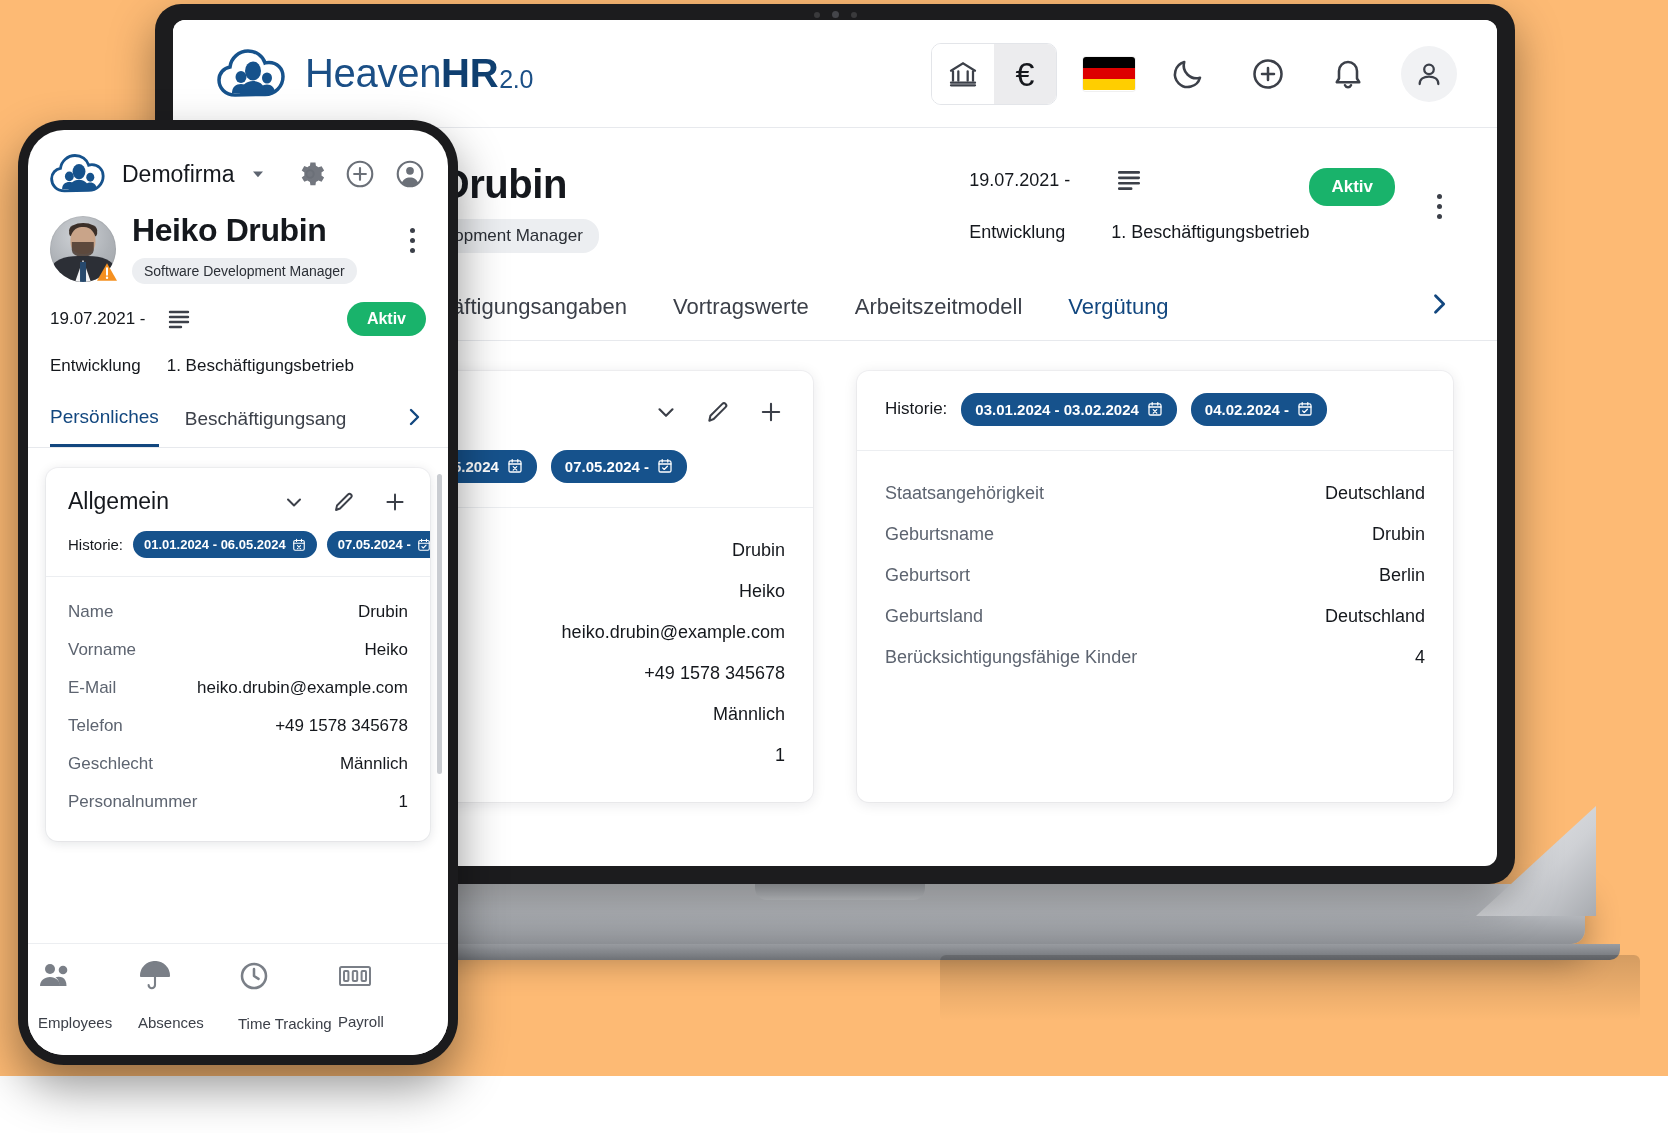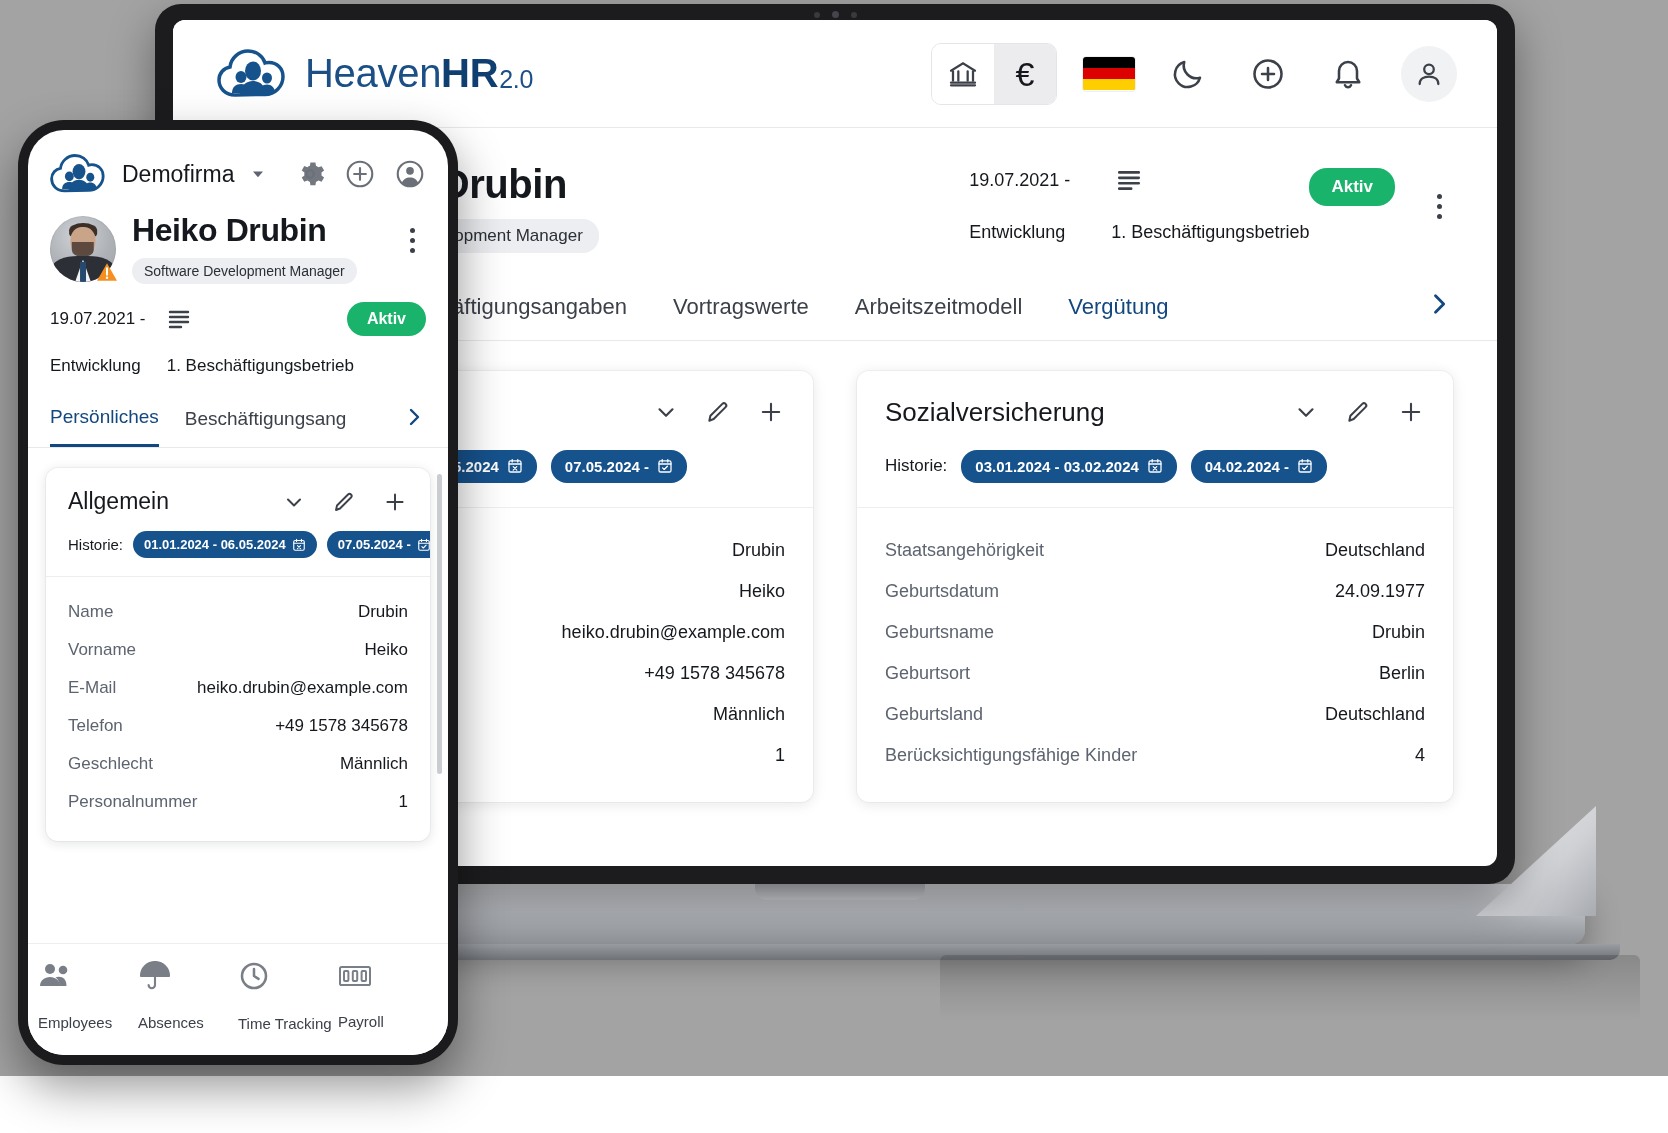--- a/index.html
+++ b/index.html
@@ -2,21 +2,21 @@
 <html><head>
 <meta charset="utf-8">
 <style>
   * { box-sizing: border-box; margin: 0; padding: 0; }
   html, body {
     width: 1668px; height: 1133px;
     background: #ffffff;
     font-family: "Liberation Sans", sans-serif;
     overflow: hidden;
   }
-  #stage { position: relative; width: 1668px; height: 1076px; background:#a3a3a3; }
+  #stage { position: relative; width: 1668px; height: 1076px; background:#fdba74; }
 
   
   .laptop-shell {
     position: absolute; left: 155px; top: 4px;
     width: 1360px; height: 880px;
     background: #1c1c1e;
     border-radius: 26px;
     box-shadow: 0 18px 46px rgba(0,0,0,.38);
     padding: 16px 18px 18px 18px;
   }
@@ -481,40 +481,20 @@
               <span class="row-v">Männlich</span>
             </div>
             <div class="row">
               <span class="row-k">Personalnummer</span>
               <span class="row-v">1</span>
             </div>
           </div>
         </div>
 
         <div class="card">
-          <div class="card-head">
-            <div class="card-title">Sozialversicherung</div>
-            <div class="card-actions">
-              <span>
-                <svg width="26" height="26" viewBox="0 0 24 24" fill="none" stroke="#3c4049" stroke-width="2" stroke-linecap="round" stroke-linejoin="round">
-                    <path d="M6 9.5l6 6 6-6"></path>
-                  </svg>
-              </span>
-              <span>
-                <svg width="26" height="26" viewBox="0 0 24 24" fill="none" stroke="#3c4049" stroke-width="1.9" stroke-linecap="round" stroke-linejoin="round">
-                  <path d="M4 20l1-4.5L16 4.5a2 2 0 0 1 3 3L8 18.5 4 20z"></path>
-                </svg>
-              </span>
-              <span>
-                <svg width="28" height="28" viewBox="0 0 24 24" fill="none" stroke="#3c4049" stroke-width="1.8" stroke-linecap="round">
-                    <path d="M12 5v14M5 12h14"></path>
-                  </svg>
-              </span>
-            </div>
-          </div>
           <div class="hist-row">
             <span class="hist-label">Historie:</span>
             <span class="chip">
               <span>03.01.2024 - 03.02.2024</span>
               <span>
                 <svg width="16" height="16" viewBox="0 0 20 20" fill="none" stroke="#fff" stroke-width="1.6" stroke-linecap="round">
                   <rect x="2.5" y="3.5" width="15" height="14" rx="2"></rect>
                     <path d="M2.5 7.5h15M6.5 2v3M13.5 2v3"></path>
                   <path d="M7.8 10.8l4.4 4.4M12.2 10.8l-4.4 4.4"></path>
                 </svg>
@@ -529,24 +509,20 @@
                   <path d="M7 12.3l2 2 4-4"></path>
                 </svg>
               </span>
             </span>
           </div>
           <div class="card-divider"></div>
           <div class="rows">
             <div class="row">
               <span class="row-k">Staatsangehörigkeit</span>
               <span class="row-v">Deutschland</span>
-            </div>
-            <div class="row">
-              <span class="row-k">Geburtsdatum</span>
-              <span class="row-v">24.09.1977</span>
             </div>
             <div class="row">
               <span class="row-k">Geburtsname</span>
               <span class="row-v">Drubin</span>
             </div>
             <div class="row">
               <span class="row-k">Geburtsort</span>
               <span class="row-v">Berlin</span>
             </div>
             <div class="row">

